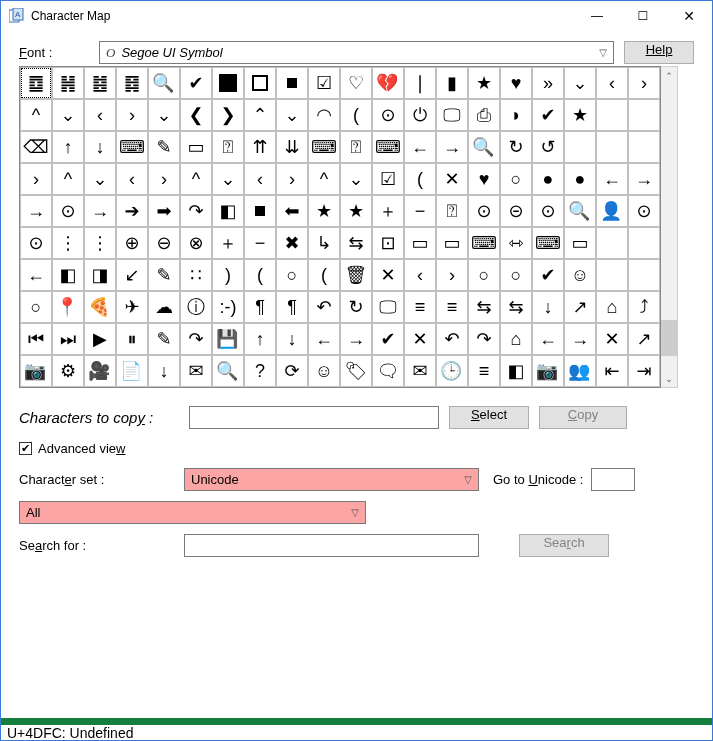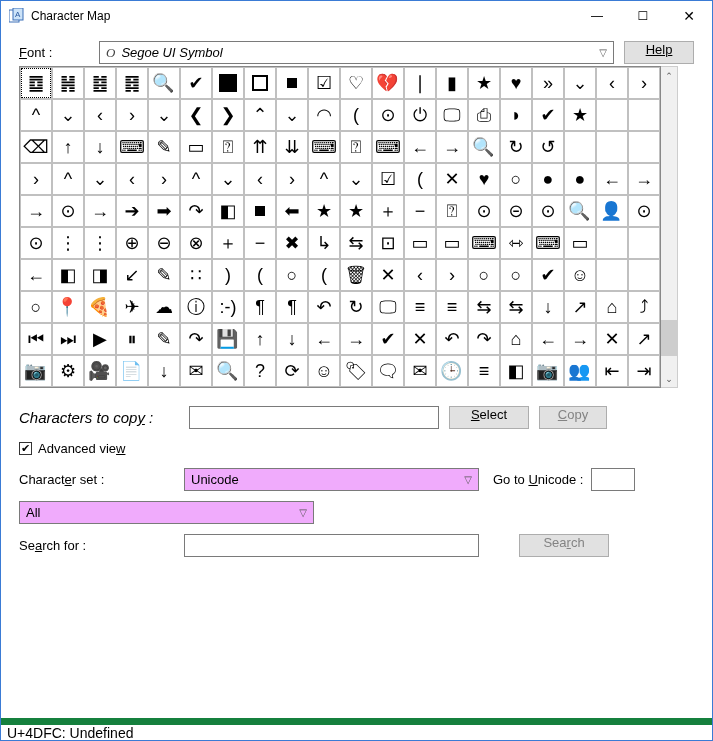--- a/index.html
+++ b/index.html
@@ -36,31 +36,31 @@
   .sb-btn { height:17px; display:flex; align-items:center; justify-content:center; font-size:9px; color:#555; background:#f0f0f0;}
   .sb-track { flex:1; position:relative; background:#f0f0f0; }
   .sb-thumb { position:absolute; left:0; right:0; height:36px; background:#cdcdcd; bottom:14px;}
   .copy-row { margin-top:18px; }
   .copy-row .label { width:170px; font-size:15px;font-style:italic;}
   .text-input { height:23px; border:1px solid #7a7a7a; background:#fff; }
   .copy-input { width:250px; }
   .btn { height:23px; background:#e1e1e1; border:1px solid #adadad; display:flex; align-items:flex-start; justify-content:center; font-size:13px; padding:0 14px;}
   .btn.disabled { color:#838383; }
   .select-btn { width:80px; margin-left:10px;}
-  .copy-btn { width:68px; margin-left:10px; }
+  .copy-btn { width:88px; margin-left:10px; }
   .check-row { margin-top:10px; }
   .checkbox { width:13px; height:13px; border:1px solid #333; display:flex; align-items:center; justify-content:center; margin-right:6px; font-size:11px; line-height:1;}
   .adv-section .row { margin-top: 10px; margin-bottom:0;}
   .adv-section .label { width:165px; font-size:13px;}
-  .combo { height:23px; border:1px solid #7a7a7a; background:#f0abfc; display:flex; align-items:center; padding:4px 6px; position:relative; font-size:13px;}
+  .combo { height:23px; border:1px solid #7a7a7a; background:#fca5a5; display:flex; align-items:center; padding:4px 6px; position:relative; font-size:13px;}
   .combo .caret { position:absolute; right:6px; font-size:10px; color:#555;}
   .charset-combo { width:295px; }
   .goto-label { margin-left:14px; font-size:13px;}
   .goto-input { width:44px; margin-left:8px;}
-  .groupby-combo { width:295px; }
+  .groupby-combo { width:347px; }
   .search-row { margin-top:18px;}
   .search-row .label { width:165px;}
   .search-input { width:295px; }
   .search-btn { width:90px; margin-left:40px;}
   .statusbar { height:22px; border-top:7px solid #15803d; padding:2px 6px; font-size:14px; display:flex; align-items:center;}
   .u { text-decoration: underline; }
   .black-square { background:#000; width:18px; height:18px;}
   .white-square { border:2px solid #000; width:16px; height:16px; background:#fff;}
   .small-black { background:#000; width:10px; height:10px;}
 </style>

